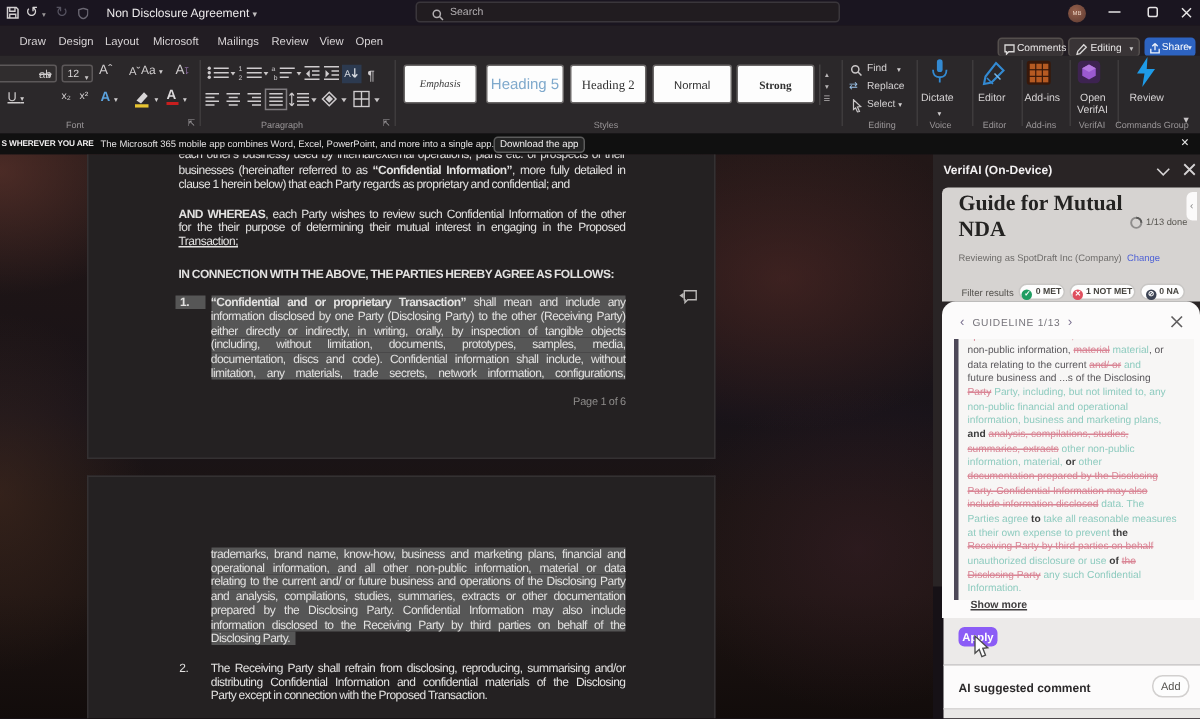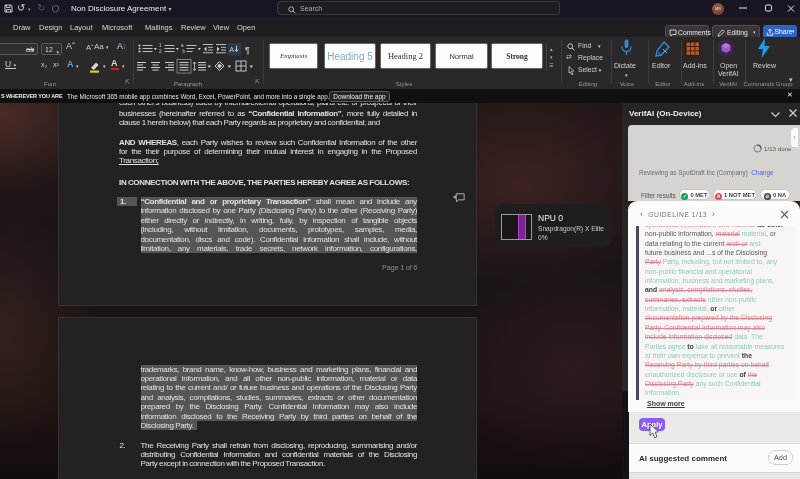--- a/index.html
+++ b/index.html
@@ -294,21 +294,21 @@
     <div class="dline abs" style="top:-5px">each other's business) used by internal/external operations, plans etc. of prospects of their</div>
     <div class="dline abs" style="top:6px">businesses (hereinafter referred to as <b>“Confidential Information”</b>, more fully detailed in</div>
     <div class="dline dlast abs" style="top:15.4px">clause 1 herein below) that each Party regards as proprietary and confidential; and</div>
     <div class="dline abs" style="top:34.5px"><b>AND WHEREAS</b>, each Party wishes to review such Confidential Information of the other</div>
     <div class="dline abs" style="top:43.9px">for the their purpose of determining their mutual interest in engaging in the Proposed</div>
     <div class="dline dlast abs" style="top:53.3px"><span style="text-decoration:underline">Transaction;</span></div>
     <div class="dline dlast abs" style="top:75px"><b>IN CONNECTION WITH THE ABOVE, THE PARTIES HEREBY AGREE AS FOLLOWS:</b></div>
     <div class="dline dlast abs hl" style="left:116.5px;top:94px;width:20px;padding-left:3.5px"><b>1.</b></div>
     <div class="dline ind hl abs" style="top:94px"><b>“Confidential and or proprietary Transaction”</b> shall mean and include any</div>
     <div class="dline ind hl abs" style="top:103.4px">information disclosed by one Party (Disclosing Party) to the other (Receiving Party)</div>
-    <div class="dline ind hl abs" style="top:112.8px">either directly or indirectly, in writing, fully, by inspection of tangible objects</div>
+    <div class="dline ind hl abs" style="top:112.8px">either directly or indirectly, in writing, orally, by inspection of tangible objects</div>
     <div class="dline ind hl abs" style="top:122.2px">(including, without limitation, documents, prototypes, samples, media,</div>
     <div class="dline ind hl abs" style="top:131.6px">documentation, discs and code). Confidential information shall include, without</div>
     <div class="dline ind hl abs" style="top:141px">limitation, any materials, trade secrets, network information, configurations,</div>
     <div class="abs" style="left:382px;top:160px;color:#8d8b8a;font-size:7.3px;letter-spacing:-0.1px">Page 1 of 6</div>
     <div class="dline ind hl abs" style="top:261.5px">trademarks, brand name, know-how, business and marketing plans, financial and</div>
     <div class="dline ind hl abs" style="top:270.9px">operational information, and all other non-public information, material or data</div>
     <div class="dline ind hl abs" style="top:280.3px">relating to the current and/ or future business and operations of the Disclosing Party</div>
     <div class="dline ind hl abs" style="top:289.7px">and analysis, compilations, studies, summaries, extracts or other documentation</div>
     <div class="dline ind hl abs" style="top:299.1px">prepared by the Disclosing Party. Confidential Information may also include</div>
     <div class="dline ind hl abs" style="top:308.5px">information disclosed to the Receiving Party by third parties on behalf of the</div>
@@ -317,39 +317,32 @@
     <div class="dline ind abs" style="top:337.5px">The Receiving Party shall refrain from disclosing, reproducing, summarising and/or</div>
     <div class="dline ind abs" style="top:346.9px">distributing Confidential Information and confidential materials of the Disclosing</div>
     <div class="dline ind dlast abs" style="top:356.3px">Party except in connection with the Proposed Transaction.</div>
   </div>
 
   <svg class="abs" style="left:452px;top:89px" width="14" height="12" viewBox="0 0 15 12">
     <path d="M4.5 1.5 L13 1.5 L13 8 L7 8 L5 10 L5 8 L4.5 8 Z" fill="none" stroke="#b9b7b6" stroke-width="1"></path>
     <path d="M1 5 L4 3 L4 7 Z" fill="#b9b7b6"></path>
   </svg>
 
-  <div class="abs" style="left:495px;top:101px;width:117px;height:43px;background:#1f1d1d;border-radius:8px">
-    <div class="abs" style="left:6px;top:10px;width:31px;height:26px;background:#1a1518;border:1px solid #9a9a9a">
-      <div class="abs" style="left:16px;top:0;width:7.5px;height:24px;background:#7e2395;border-left:1.5px solid #a94cc4;border-right:1.5px solid #a94cc4"></div>
-    </div>
-    <div class="abs" style="left:43px;top:9px;color:#f2f1f2;font-size:8.5px">NPU 0</div>
-    <div class="abs" style="left:43px;top:20.5px;color:#cccacb;font-size:6.6px">Snapdragon(R) X Elite</div>
-    <div class="abs" style="left:43px;top:30px;color:#cccacb;font-size:6.6px">0%</div>
-  </div>
 </div>
 
 <div class="abs" id="panel">
   <div class="abs" style="left:7px;top:6px;color:#f2f0f1;font-size:8px;font-weight:bold">VerifAI (On-Device)</div>
   <svg class="abs" style="left:148px;top:8px" width="11" height="7" viewBox="0 0 11 7">
         <path d="M1.5 1.5 L5.5 5.5 L9.5 1.5" stroke="#d5d3d4" stroke-width="1.1" fill="none"></path>
       </svg>
   <svg class="abs" style="left:166px;top:5px" width="10" height="10" viewBox="0 0 10 10">
         <path d="M1.5 1.5 L8.5 8.5 M8.5 1.5 L1.5 8.5" stroke="#d5d3d4" stroke-width="1.2" fill="none"></path>
       </svg>
   <div id="guidecard">
+    <div class="abs" style="left:11px;top:3px;font-family:'Liberation Serif',serif;font-weight:bold;font-size:14.5px;line-height:16.5px;color:#242322">Guide for Mutual<br>NDA</div>
     <svg class="abs" style="left:125px;top:19px" width="9" height="9" viewBox="0 0 9 9">
           <circle cx="4.5" cy="4.5" r="3.4" stroke="#8f8d8c" stroke-width="1.3" fill="none"></circle>
           <path d="M4.5 1.1 A3.4 3.4 0 0 1 7.9 4.5" stroke="#5a5958" stroke-width="1.3" fill="none"></path>
         </svg>
     <div class="abs" style="left:136px;top:20px;font-size:6.2px;color:#56544f">1/13 done</div>
     <div class="abs" style="left:11px;top:44px;font-size:6.3px;color:#6e6c6a">Reviewing as SpotDraft Inc (Company)&nbsp;&nbsp;<span style="color:#4c5fd6">Change</span></div>
     <div class="abs" style="left:163px;top:3px;width:7px;height:19px;background:#fbfafa;border-radius:4px 0 0 4px;color:#8a8a8a;font-size:7px;line-height:19px;text-align:center">‹</div>
   </div>
   <div class="abs" id="filterrow" style="left:19px;top:88.5px;font-size:6.4px;color:#55534f">Filter results</div>
   <div class="chip" style="left:57px;width:31px"><span class="cdot" style="background:#1f9d61">✓</span>0 MET</div>

